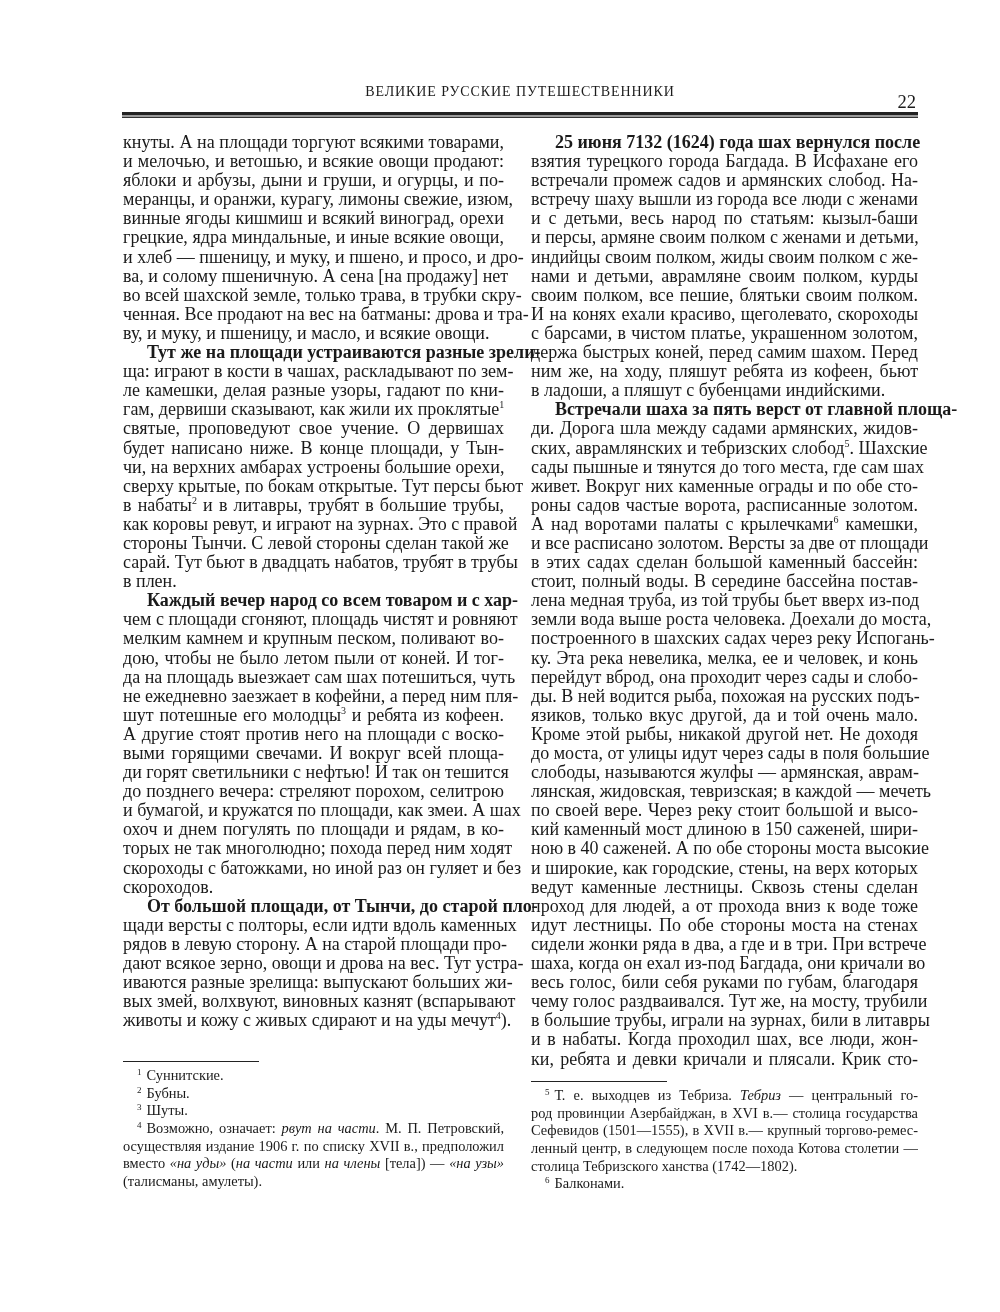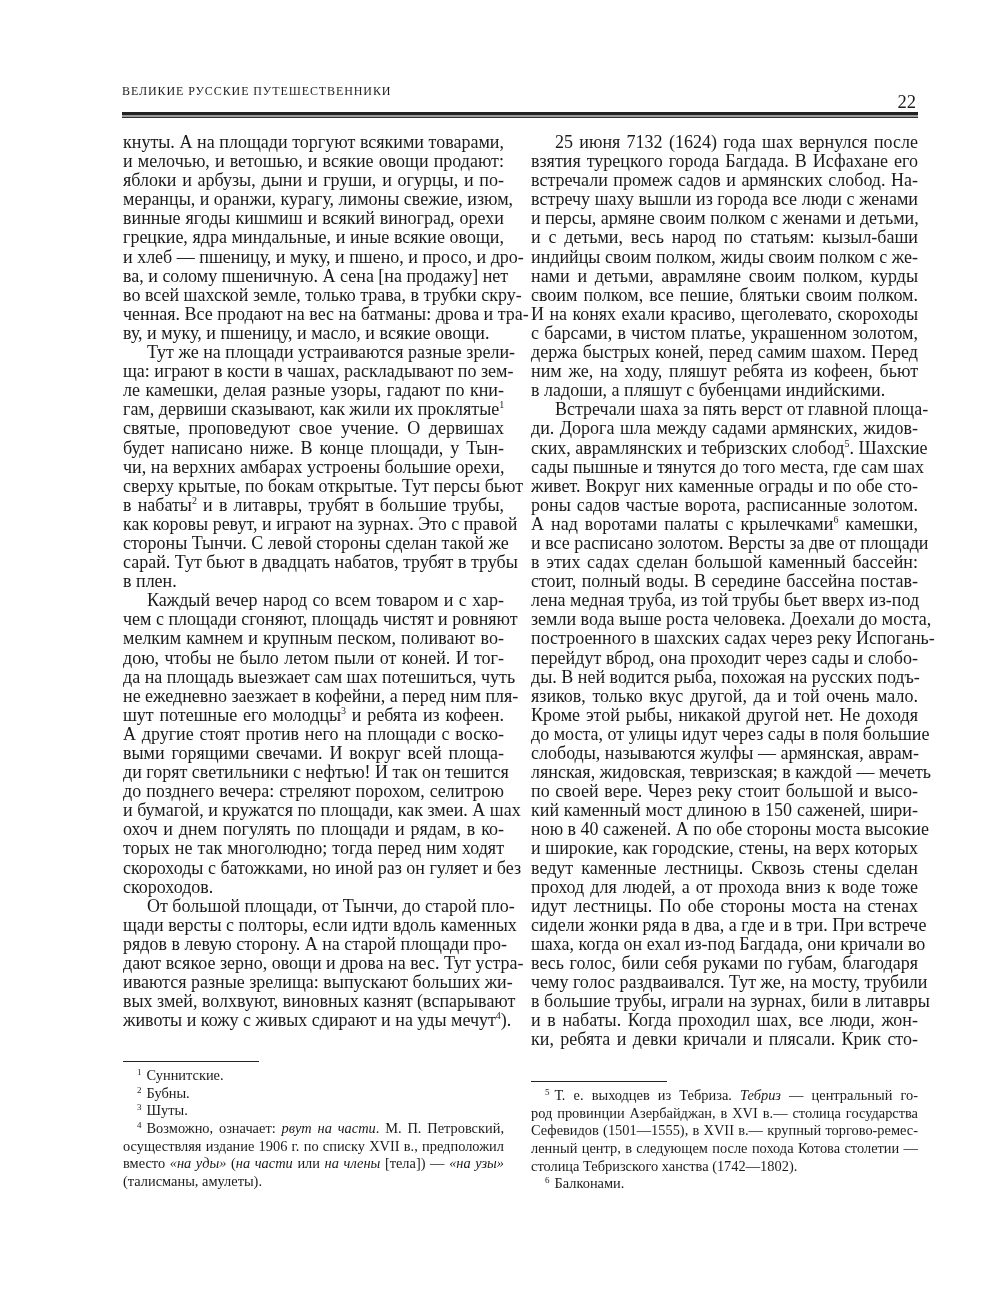--- a/index.html
+++ b/index.html
@@ -1,33 +1,33 @@
 <!DOCTYPE html>
 <html><head>
 <meta charset="utf-8">
 <style>
   html, body { margin: 0; padding: 0; background: #ffffff; }
   body { width: 1000px; height: 1312px; position: relative; overflow: hidden;
          font-family: "Liberation Serif", "DejaVu Serif", serif; color: #1a1a1a; }
   .running-head { position: absolute; left: 122px; top: 84px; width: 796px; height: 26px; }
-  .running-title { position: absolute; left: 0; right: 0; top: 0; 
-                   font-size: 12px; letter-spacing: 0.9px; color: #1c1c1c; }
+  .running-title { position: absolute; left: 0; right: 0; top: 0; text-align: center;
+                   font-size: 14px; letter-spacing: 0.9px; color: #1c1c1c; }
   .page-number { position: absolute; right: 2px; top: 8px; font-size: 18.5px; color: #1c1c1c; }
   .head-rule { position: absolute; left: 122px; top: 112px; width: 796px; height: 7px; }
   .head-rule .thick { position: absolute; left: 0; right: 0; top: 0; height: 3px; background: #222; }
   .head-rule .mid { position: absolute; left: 0; right: 0; top: 3px; height: 2px; background: #9a9a9a; }
   .head-rule .thin { position: absolute; left: 0; right: 0; top: 5px; height: 1.4px; background: #333; }
 
   .column { position: absolute; top: 133px; }
   .col-left { left: 123px; width: 381px; }
   .col-right { left: 531px; width: 387px; }
   .line { display: block; font-size: 18px; line-height: 19.1px; height: 19.1px;
           white-space: nowrap; text-align: justify; text-align-last: justify; word-spacing: 0px; }
   .line.last { text-align-last: left; text-align: right; }
-  .line.indent { padding-left: 24px; }
+  .line.indent { padding-left: 24px; font-weight: bold; }
   sup { font-size: 10px; line-height: 0; vertical-align: 7px; }
 
   .fn-area { position: absolute; }
   .fn-left { left: 123px; top: 1061px; width: 381px; }
   .fn-right { left: 531px; top: 1081px; width: 387px; }
   .fn-rule { width: 136px; height: 1.3px; background: #222; margin-bottom: 5px; }
   .fn-line { display: block; font-size: 14.4px; line-height: 17.6px; height: 17.6px; white-space: nowrap;
              text-align: justify; text-align-last: justify; }
   .fn-line.last { text-align-last: left; text-align: left; }
   .fn-line.indent { padding-left: 14px; }
@@ -78,38 +78,38 @@
     <span class="line"><span>дою, чтобы не было летом пыли от коней. И тог-</span></span>
     <span class="line"><span>да на площадь выезжает сам шах потешиться, чуть</span></span>
     <span class="line"><span>не ежедневно заезжает в кофейни, а перед ним пля-</span></span>
     <span class="line"><span>шут потешные его молодцы</span><sup>3</sup><span> и ребята из кофеен.</span></span>
     <span class="line"><span>А другие стоят против него на площади с воско-</span></span>
     <span class="line"><span>выми горящими свечами. И вокруг всей площа-</span></span>
     <span class="line"><span>ди горят светильники с нефтью! И так он тешится</span></span>
     <span class="line"><span>до позднего вечера: стреляют порохом, селитрою</span></span>
     <span class="line"><span>и бумагой, и кружатся по площади, как змеи. А шах</span></span>
     <span class="line"><span>охоч и днем погулять по площади и рядам, в ко-</span></span>
-    <span class="line"><span>торых не так многолюдно; тогда перед ним ходят</span></span>
+    <span class="line"><span>торых не так многолюдно; похода перед ним ходят</span></span>
     <span class="line"><span>скороходы с батожками, но иной раз он гуляет и без</span></span>
     <span class="line last"><span>скороходов.</span></span>
     <span class="line indent"><span>От большой площади, от Тынчи, до старой пло-</span></span>
     <span class="line"><span>щади версты с полторы, если идти вдоль каменных</span></span>
     <span class="line"><span>рядов в левую сторону. А на старой площади про-</span></span>
     <span class="line"><span>дают всякое зерно, овощи и дрова на вес. Тут устра-</span></span>
     <span class="line"><span>иваются разные зрелища: выпускают больших жи-</span></span>
     <span class="line"><span>вых змей, волхвуют, виновных казнят (вспарывают</span></span>
     <span class="line"><span>животы и кожу с живых сдирают и на уды мечут</span><sup>4</sup><span>).</span></span>
   </div>
 <div class="column col-right">
     <span class="line indent"><span>25 июня 7132 (1624) года шах вернулся после</span></span>
     <span class="line"><span>взятия турецкого города Багдада. В Исфахане его</span></span>
     <span class="line"><span>встречали промеж садов и армянских слобод. На-</span></span>
     <span class="line"><span>встречу шаху вышли из города все люди с женами</span></span>
+    <span class="line"><span>и с детьми, весь народ по статьям: кызыл-баши</span></span>
     <span class="line"><span>и персы, армяне своим полком с женами и детьми,</span></span>
-    <span class="line"><span>и с детьми, весь народ по статьям: кызыл-баши</span></span>
     <span class="line"><span>индийцы своим полком, жиды своим полком с же-</span></span>
     <span class="line"><span>нами и детьми, аврамляне своим полком, курды</span></span>
     <span class="line"><span>своим полком, все пешие, блятьки своим полком.</span></span>
     <span class="line"><span>И на конях ехали красиво, щеголевато, скороходы</span></span>
     <span class="line"><span>с барсами, в чистом платье, украшенном золотом,</span></span>
     <span class="line"><span>держа быстрых коней, перед самим шахом. Перед</span></span>
     <span class="line"><span>ним же, на ходу, пляшут ребята из кофеен, бьют</span></span>
     <span class="line last"><span>в ладоши, а пляшут с бубенцами индийскими.</span></span>
     <span class="line indent"><span>Встречали шаха за пять верст от главной площа-</span></span>
     <span class="line"><span>ди. Дорога шла между садами армянских, жидов-</span></span>
@@ -117,20 +117,21 @@
     <span class="line"><span>сады пышные и тянутся до того места, где сам шах</span></span>
     <span class="line"><span>живет. Вокруг них каменные ограды и по обе сто-</span></span>
     <span class="line"><span>роны садов частые ворота, расписанные золотом.</span></span>
     <span class="line"><span>А над воротами палаты с крылечками</span><sup>6</sup><span> камешки,</span></span>
     <span class="line"><span>и все расписано золотом. Версты за две от площади</span></span>
     <span class="line"><span>в этих садах сделан большой каменный бассейн:</span></span>
     <span class="line"><span>стоит, полный воды. В середине бассейна постав-</span></span>
     <span class="line"><span>лена медная труба, из той трубы бьет вверх из-под</span></span>
     <span class="line"><span>земли вода выше роста человека. Доехали до моста,</span></span>
     <span class="line"><span>построенного в шахских садах через реку Испогань-</span></span>
+    <span class="line"><span>ку. Эта река невелика, мелка, ее и человек, и конь</span></span>
     <span class="line"><span>перейдут вброд, она проходит через сады и слобо-</span></span>
     <span class="line"><span>ды. В ней водится рыба, похожая на русских подъ-</span></span>
     <span class="line"><span>язиков, только вкус другой, да и той очень мало.</span></span>
     <span class="line"><span>Кроме этой рыбы, никакой другой нет. Не доходя</span></span>
     <span class="line"><span>до моста, от улицы идут через сады в поля большие</span></span>
     <span class="line"><span>слободы, называются жулфы — армянская, аврам-</span></span>
     <span class="line"><span>лянская, жидовская, тевризская; в каждой — мечеть</span></span>
     <span class="line"><span>по своей вере. Через реку стоит большой и высо-</span></span>
     <span class="line"><span>кий каменный мост длиною в 150 саженей, шири-</span></span>
     <span class="line"><span>ною в 40 саженей. А по обе стороны моста высокие</span></span>

